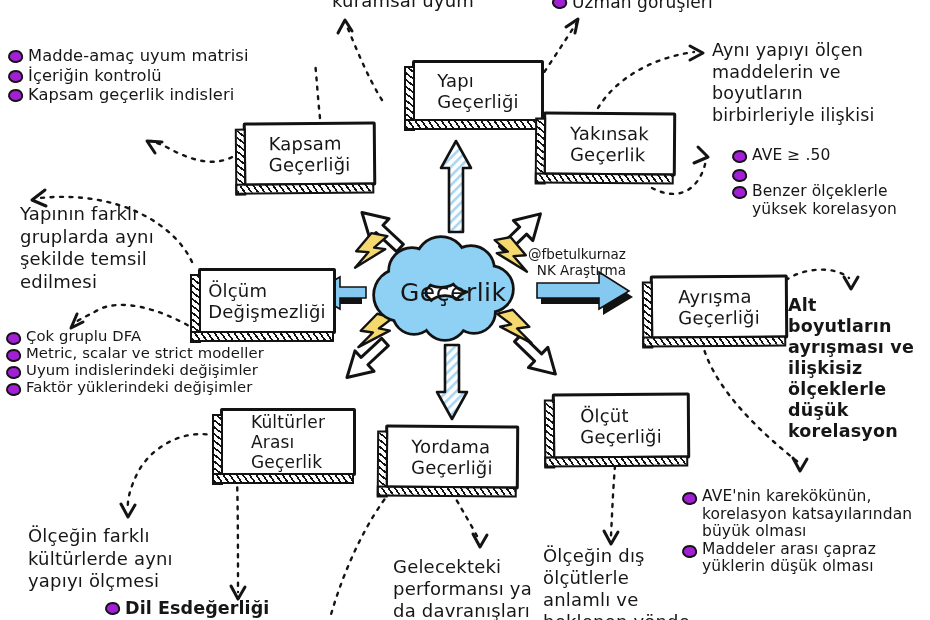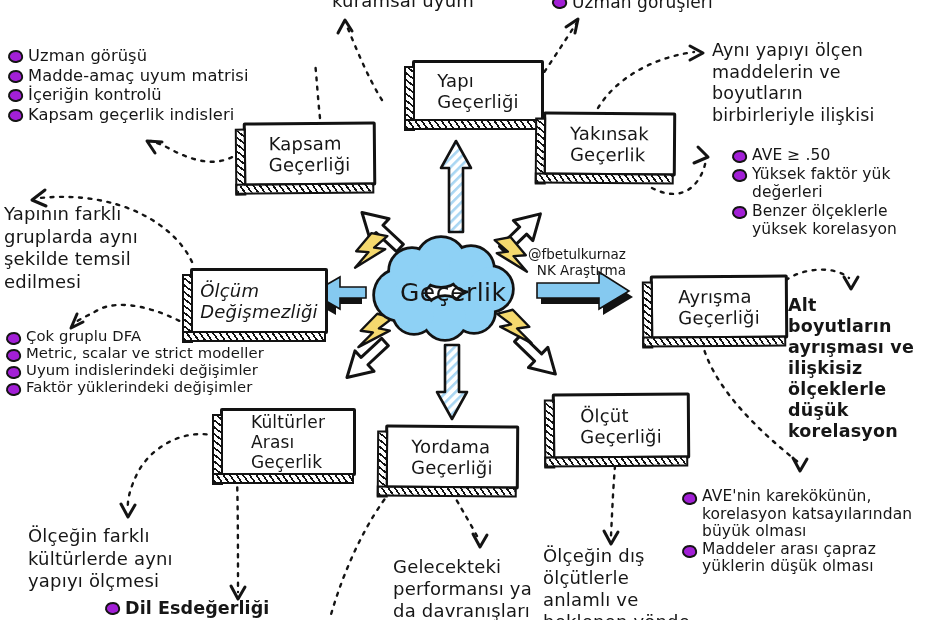--- a/index.html
+++ b/index.html
@@ -122,21 +122,21 @@
       </g>
     </g>
   </svg>
 
   <div class="sbox" style="left:412px;top:60px;width:126px;height:56px;"><span>Yapı
 Geçerliği</span></div>
   <div class="sbox" style="left:243px;top:122px;width:127px;height:58px;transform:rotate(-.5deg);"><span>Kapsam
 Geçerliği</span></div>
   <div class="sbox" style="left:543px;top:112px;width:127px;height:58px;transform:rotate(.4deg);"><span>Yakınsak
 Geçerlik</span></div>
-  <div class="sbox" style="left:190px;top:268px;width:132px;height:60px;font-style:italic;"><span>Ölçüm
+  <div class="sbox" style="left:198px;top:268px;width:132px;height:60px;"><span>Ölçüm
 Değişmezliği</span></div>
   <div class="sbox" style="left:650px;top:275px;width:132px;height:58px;transform:rotate(-.4deg);"><span>Ayrışma
 Geçerliği</span></div>
   <div class="sbox" style="left:220px;top:408px;width:130px;height:62px;font-size:17px;"><span>Kültürler
 Arası
 Geçerlik</span></div>
   <div class="sbox" style="left:385px;top:425px;width:128px;height:58px;transform:rotate(.4deg);"><span>Yordama
 Geçerliği</span></div>
   <div class="sbox" style="left:552px;top:393px;width:132px;height:60px;transform:rotate(-.4deg);justify-content:center;"><span>Ölçüt
 Geçerliği</span></div>
@@ -144,40 +144,38 @@
   <div class="cloud-label" style="left:400px;top:278px;">Geçerlik</div>
   <div class="credit" style="left:528px;top:246px;text-align:right;">@fbetulkurnaz
 NK Araştırma</div>
 
   <div class="note" style="left:332px;top:-10px;font-size:18px;">kuramsal uyum</div>
   <ul class="blist" style="left:552px;top:-8px;font-size:17px;">
     <li><span class="bullet"></span><span>Uzman görüşleri</span></li>
   </ul>
 
   <ul class="blist" style="left:8px;top:46px;font-size:16.3px;line-height:1.2;">
-    <li><span class="bullet"></span><span>Uzman görüşü</span></li>
     <li><span class="bullet"></span><span>Madde-amaç uyum matrisi</span></li>
     <li><span class="bullet"></span><span>İçeriğin kontrolü</span></li>
     <li><span class="bullet"></span><span>Kapsam geçerlik indisleri</span></li>
   </ul>
 
   <div class="note" style="left:712px;top:40px;font-size:17.5px;line-height:1.23;">Aynı yapıyı ölçen
 maddelerin ve
 boyutların
 birbirleriyle ilişkisi</div>
 
   <ul class="blist" style="left:732px;top:146px;font-size:15.5px;line-height:1.2;">
     <li><span class="bullet"></span><span>AVE ≥ .50</span></li>
-    <li><span class="bullet"></span><span>Yüksek faktör yük
-değerleri</span></li>
+    <li><span class="bullet"></span></li>
     <li><span class="bullet"></span><span>Benzer ölçeklerle
 yüksek korelasyon</span></li>
   </ul>
 
-  <div class="note" style="left:4px;top:203px;font-size:18px;line-height:1.25;">Yapının farklı
+  <div class="note" style="left:20px;top:203px;font-size:18px;line-height:1.25;">Yapının farklı
 gruplarda aynı
 şekilde temsil
 edilmesi</div>
 
   <ul class="blist" style="left:6px;top:328px;font-size:14.8px;line-height:1.07;">
     <li><span class="bullet"></span><span>Çok gruplu DFA</span></li>
     <li><span class="bullet"></span><span>Metric, scalar ve strict modeller</span></li>
     <li><span class="bullet"></span><span>Uyum indislerindeki değişimler</span></li>
     <li><span class="bullet"></span><span>Faktör yüklerindeki değişimler</span></li>
   </ul>

